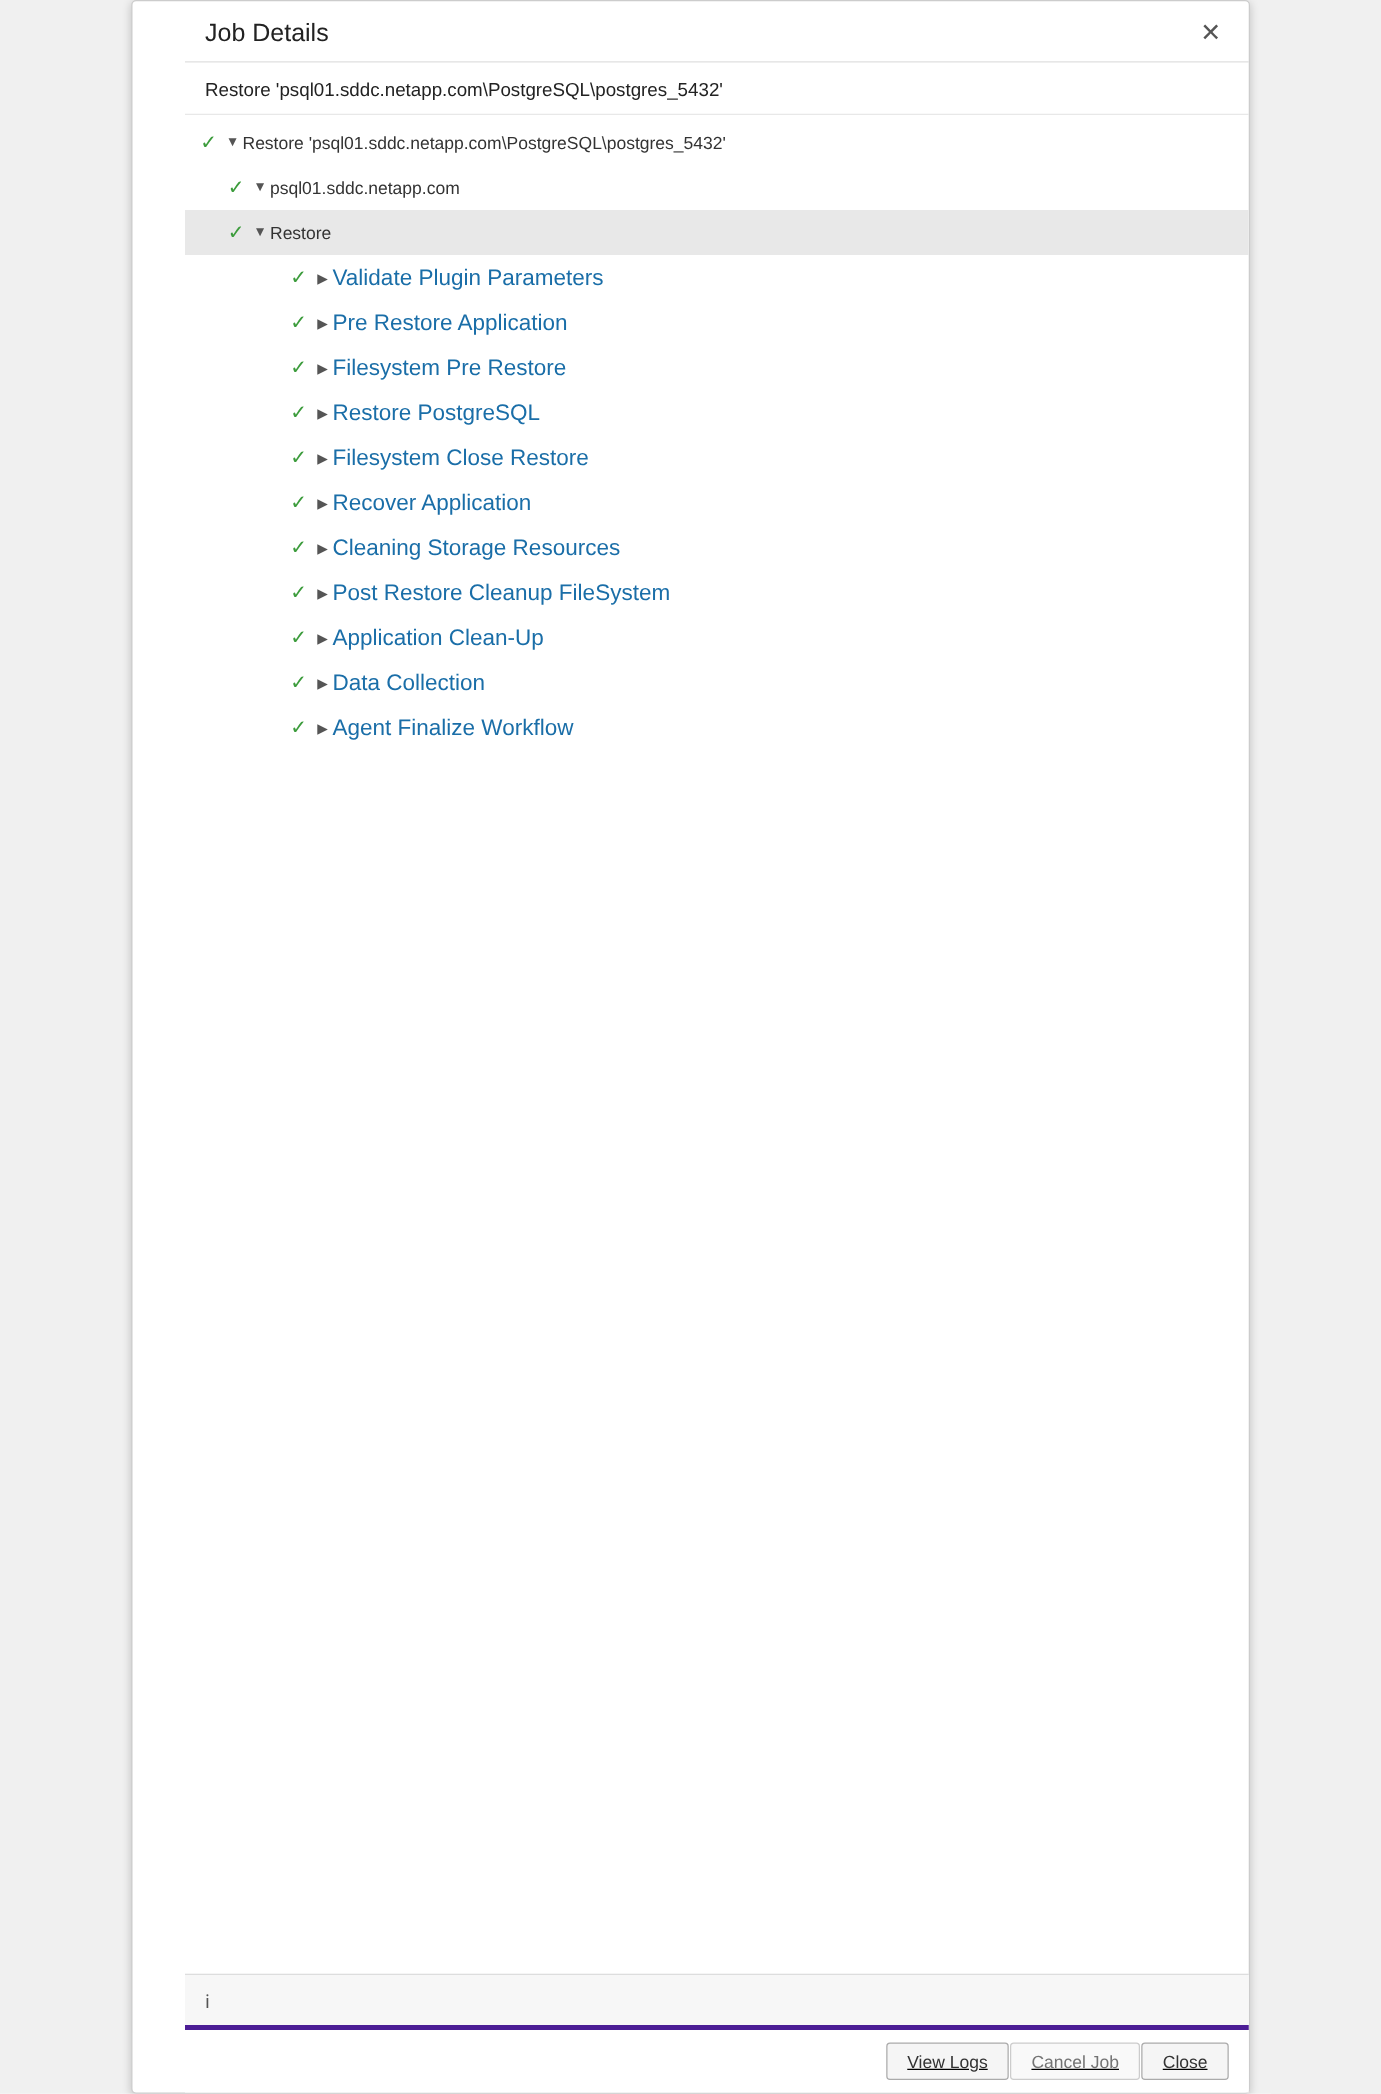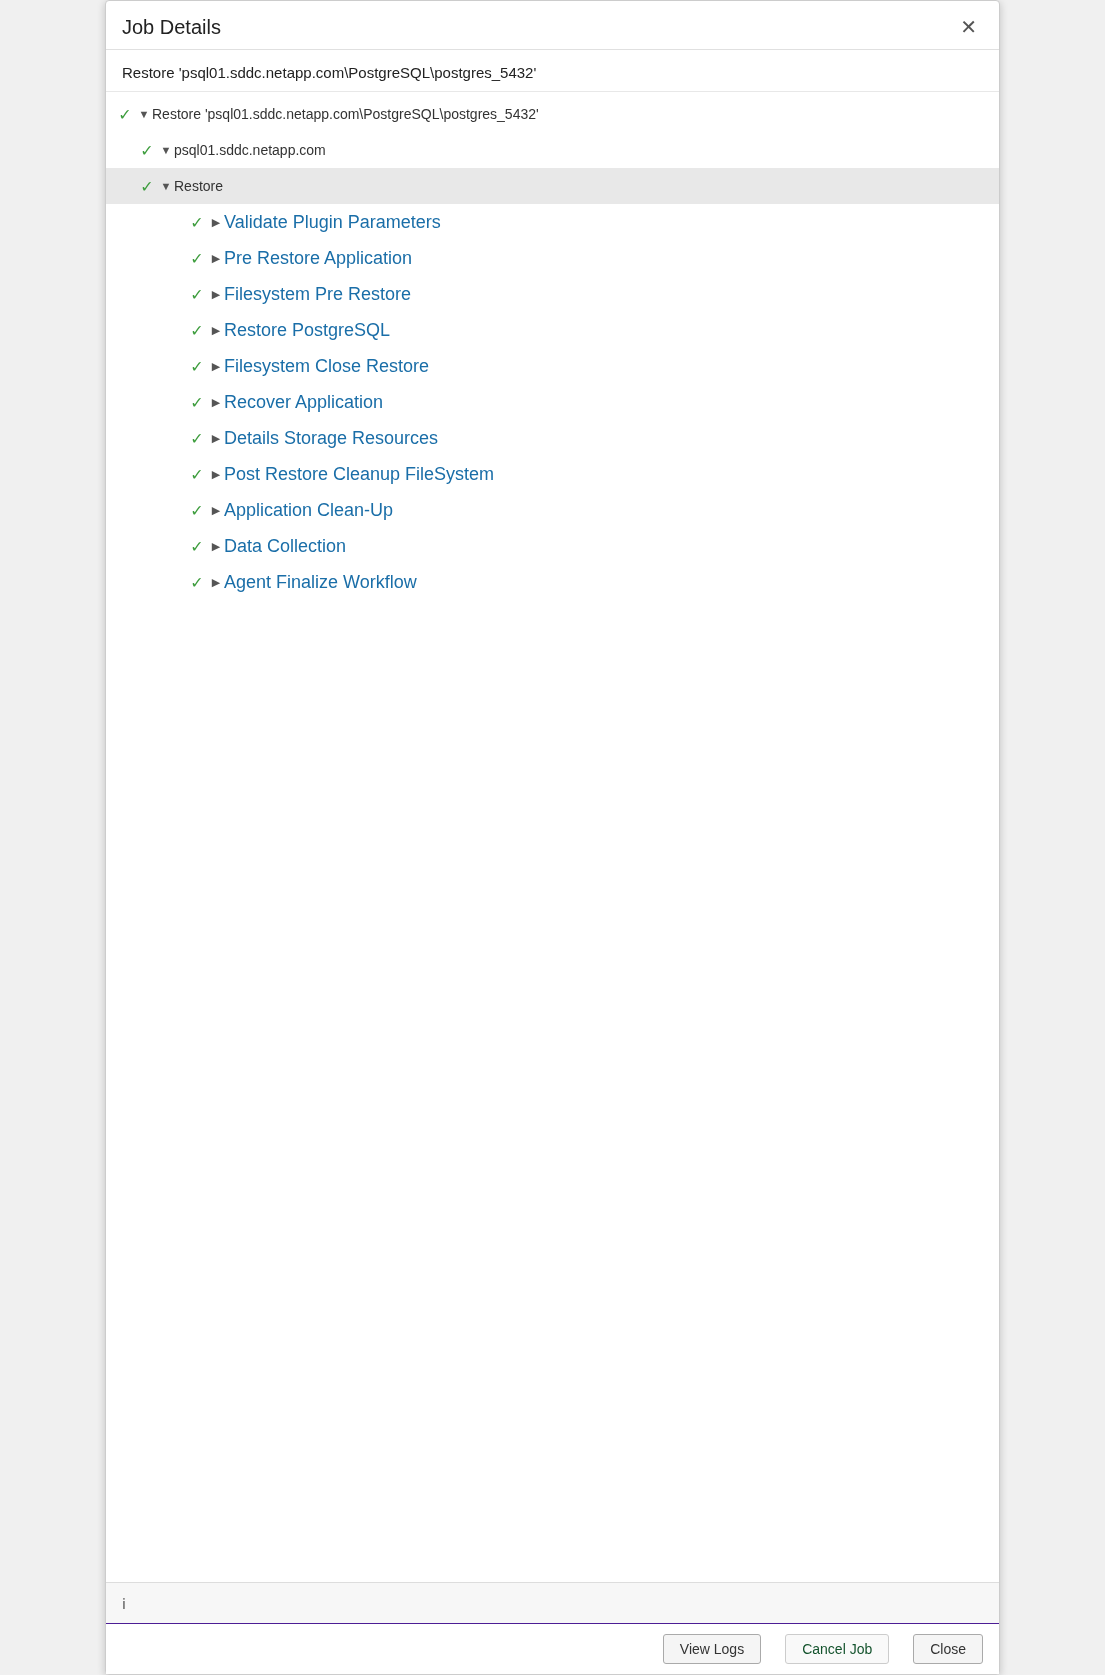--- a/index.html
+++ b/index.html
@@ -21,20 +21,21 @@
     .dialog {
       width: 895px;
       min-height: 1675px;
       background: #ffffff;
       border: 1px solid #cccccc;
       border-radius: 4px;
       display: flex;
       flex-direction: column;
       position: relative;
       box-shadow: 0 2px 8px rgba(0,0,0,0.2);
+      padding-left: 42px;
     }
 
     .dialog-header {
       display: flex;
       justify-content: space-between;
       align-items: center;
       padding: 14px 16px 10px 16px;
       border-bottom: 1px solid #e0e0e0;
     }
 
@@ -121,37 +122,38 @@
 
     .info-icon {
       color: #555;
       font-size: 15px;
     }
 
     .dialog-footer-buttons {
       display: flex;
       justify-content: flex-end;
       padding: 10px 16px;
-      gap: 24px;
-      border-top: 1px solid #4c1d95;
+      gap: 1px;
+      border-top: 4px solid #4c1d95;
       background: #fff;
+      text-decoration: underline;
     }
 
     .btn {
       padding: 6px 16px;
       font-size: 14px;
       border: 1px solid #aaa;
       border-radius: 3px;
       cursor: pointer;
       background: #f5f5f5;
       color: #333;
     }
 
     .btn-disabled {
-      color: #14532d;
+      color: #737373;
       border-color: #ccc;
       background: #f9f9f9;
       cursor: default;
     }
   </style>
 </head>
 <body>
 
 <div class="dialog">
 
@@ -206,21 +208,21 @@
           <span class="row-label-link">Filesystem Close Restore</span>
         </div>
         <div class="tree-row" style="padding-left: 80px;">
           <span class="check-icon">✓</span>
           <span class="expand-icon">▶</span>
           <span class="row-label-link">Recover Application</span>
         </div>
         <div class="tree-row" style="padding-left: 80px;">
           <span class="check-icon">✓</span>
           <span class="expand-icon">▶</span>
-          <span class="row-label-link">Details Storage Resources</span>
+          <span class="row-label-link">Cleaning Storage Resources</span>
         </div>
         <div class="tree-row" style="padding-left: 80px;">
           <span class="check-icon">✓</span>
           <span class="expand-icon">▶</span>
           <span class="row-label-link">Post Restore Cleanup FileSystem</span>
         </div>
         <div class="tree-row" style="padding-left: 80px;">
           <span class="check-icon">✓</span>
           <span class="expand-icon">▶</span>
           <span class="row-label-link">Application Clean-Up</span>

